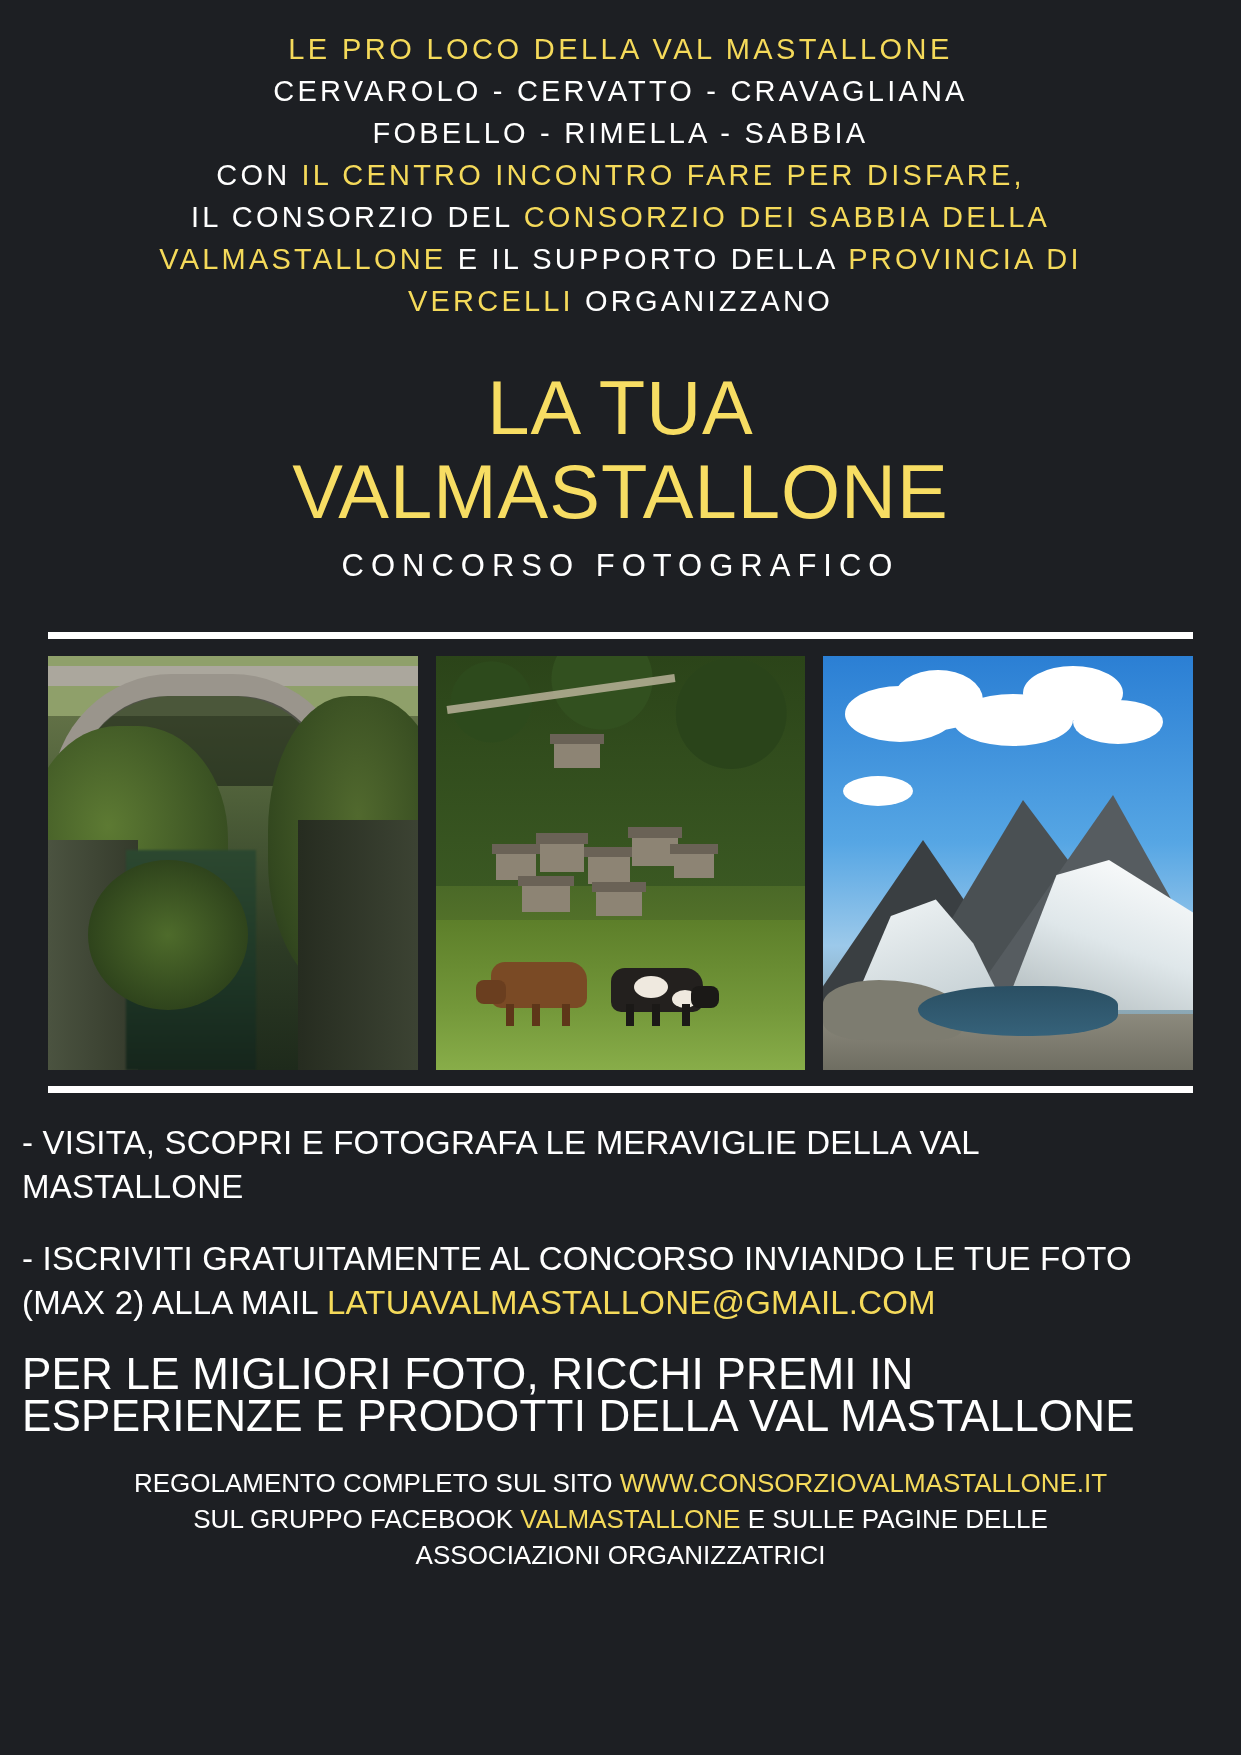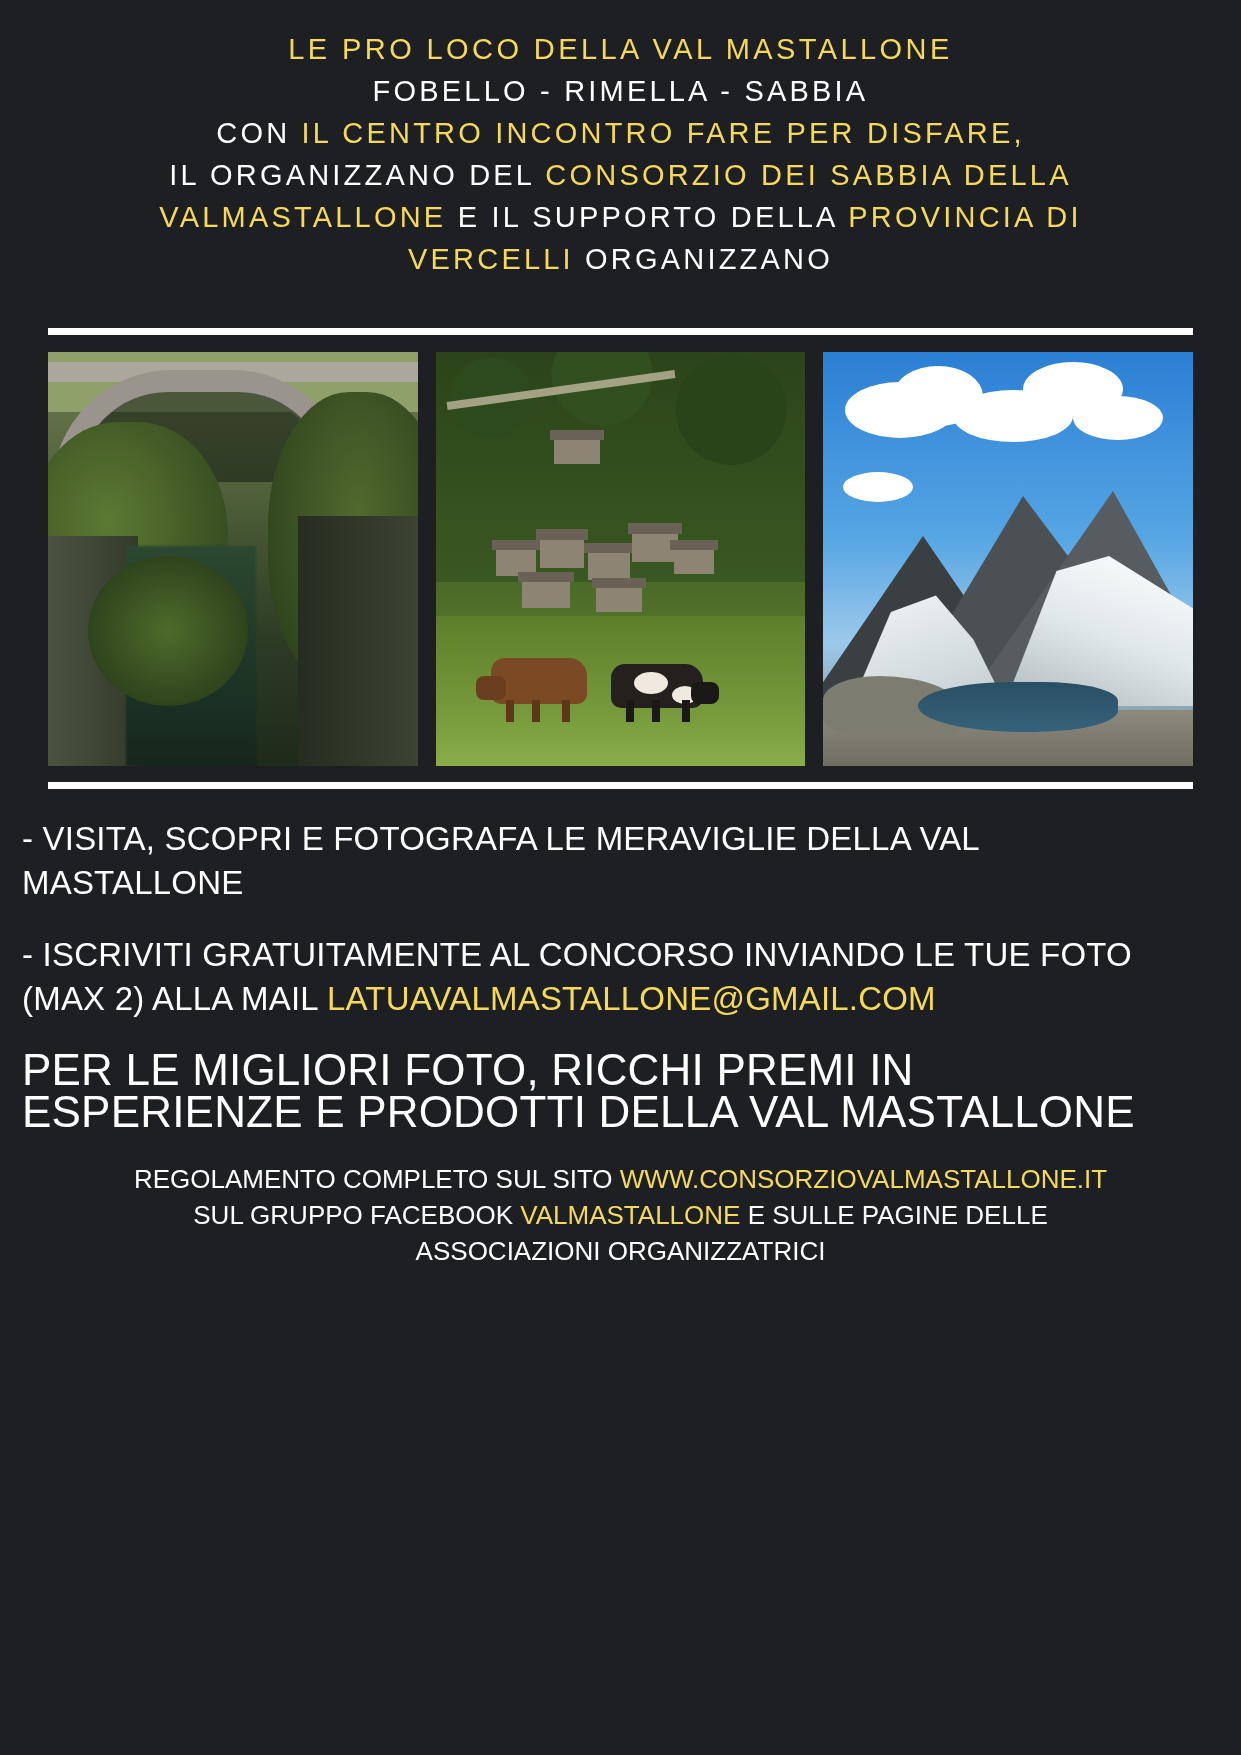--- a/index.html
+++ b/index.html
@@ -254,27 +254,33 @@
     color: #ffffff;
   }
 </style>
 </head>
 <body>
 
 <div class="poster">
 
   <div class="header">
     <div class="line first">LE PRO LOCO DELLA VAL MASTALLONE</div>
+    <div class="line">CERVAROLO - CERVATTO - CRAVAGLIANA</div>
     <div class="line">FOBELLO - RIMELLA - SABBIA</div>
     <div class="line"><span>CON </span><span class="hl">IL CENTRO INCONTRO FARE PER DISFARE,</span></div>
-    <div class="line"><span>IL ORGANIZZANO DEL </span><span class="hl">CONSORZIO DEI SABBIA DELLA</span></div>
+    <div class="line"><span>IL CONSORZIO DEL </span><span class="hl">CONSORZIO DEI SABBIA DELLA</span></div>
     <div class="line"><span class="hl">VALMASTALLONE</span><span> E IL SUPPORTO DELLA </span><span class="hl">PROVINCIA DI</span></div>
     <div class="line"><span class="hl">VERCELLI</span><span> ORGANIZZANO</span></div>
   </div>
 
+  <div class="title-block">
+    <div class="title-1">LA TUA</div>
+    <div class="title-2">VALMASTALLONE</div>
+    <div class="subtitle">CONCORSO FOTOGRAFICO</div>
+  </div>
 
   <div class="rule top"></div>
 
   <div class="photos">
 
     <div class="photo p1">
       <div class="sky"></div>
       <div class="deck"></div>
       <div class="arch"></div>
       <div class="arch-dark"></div>

